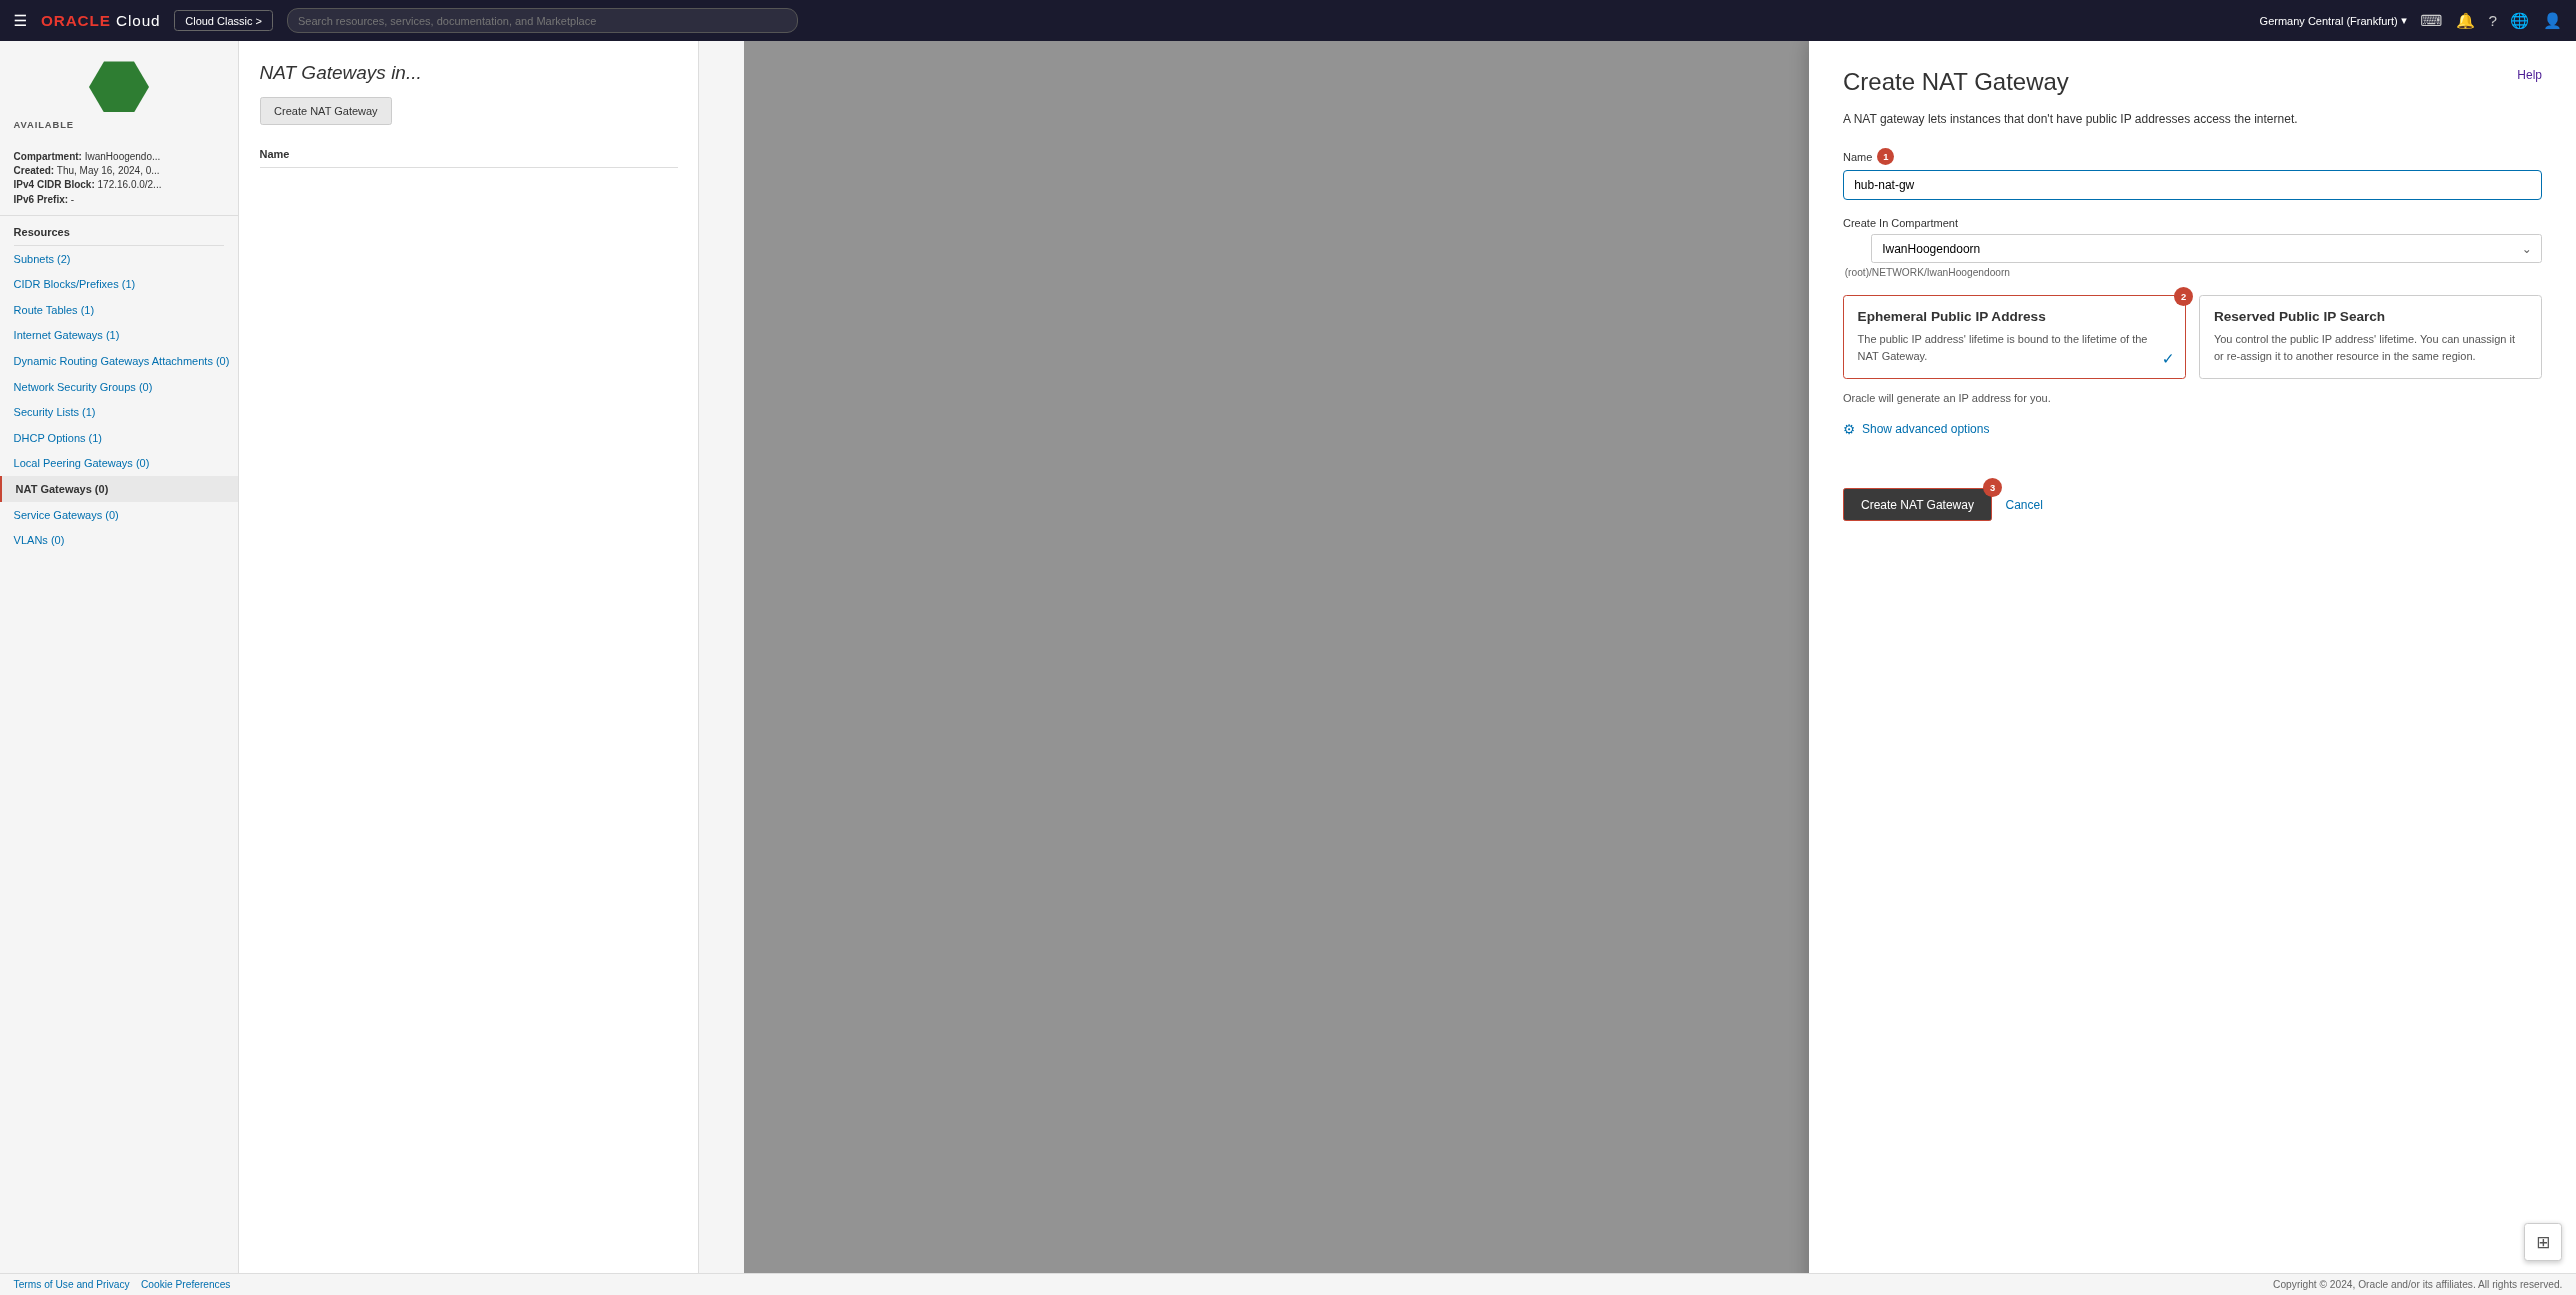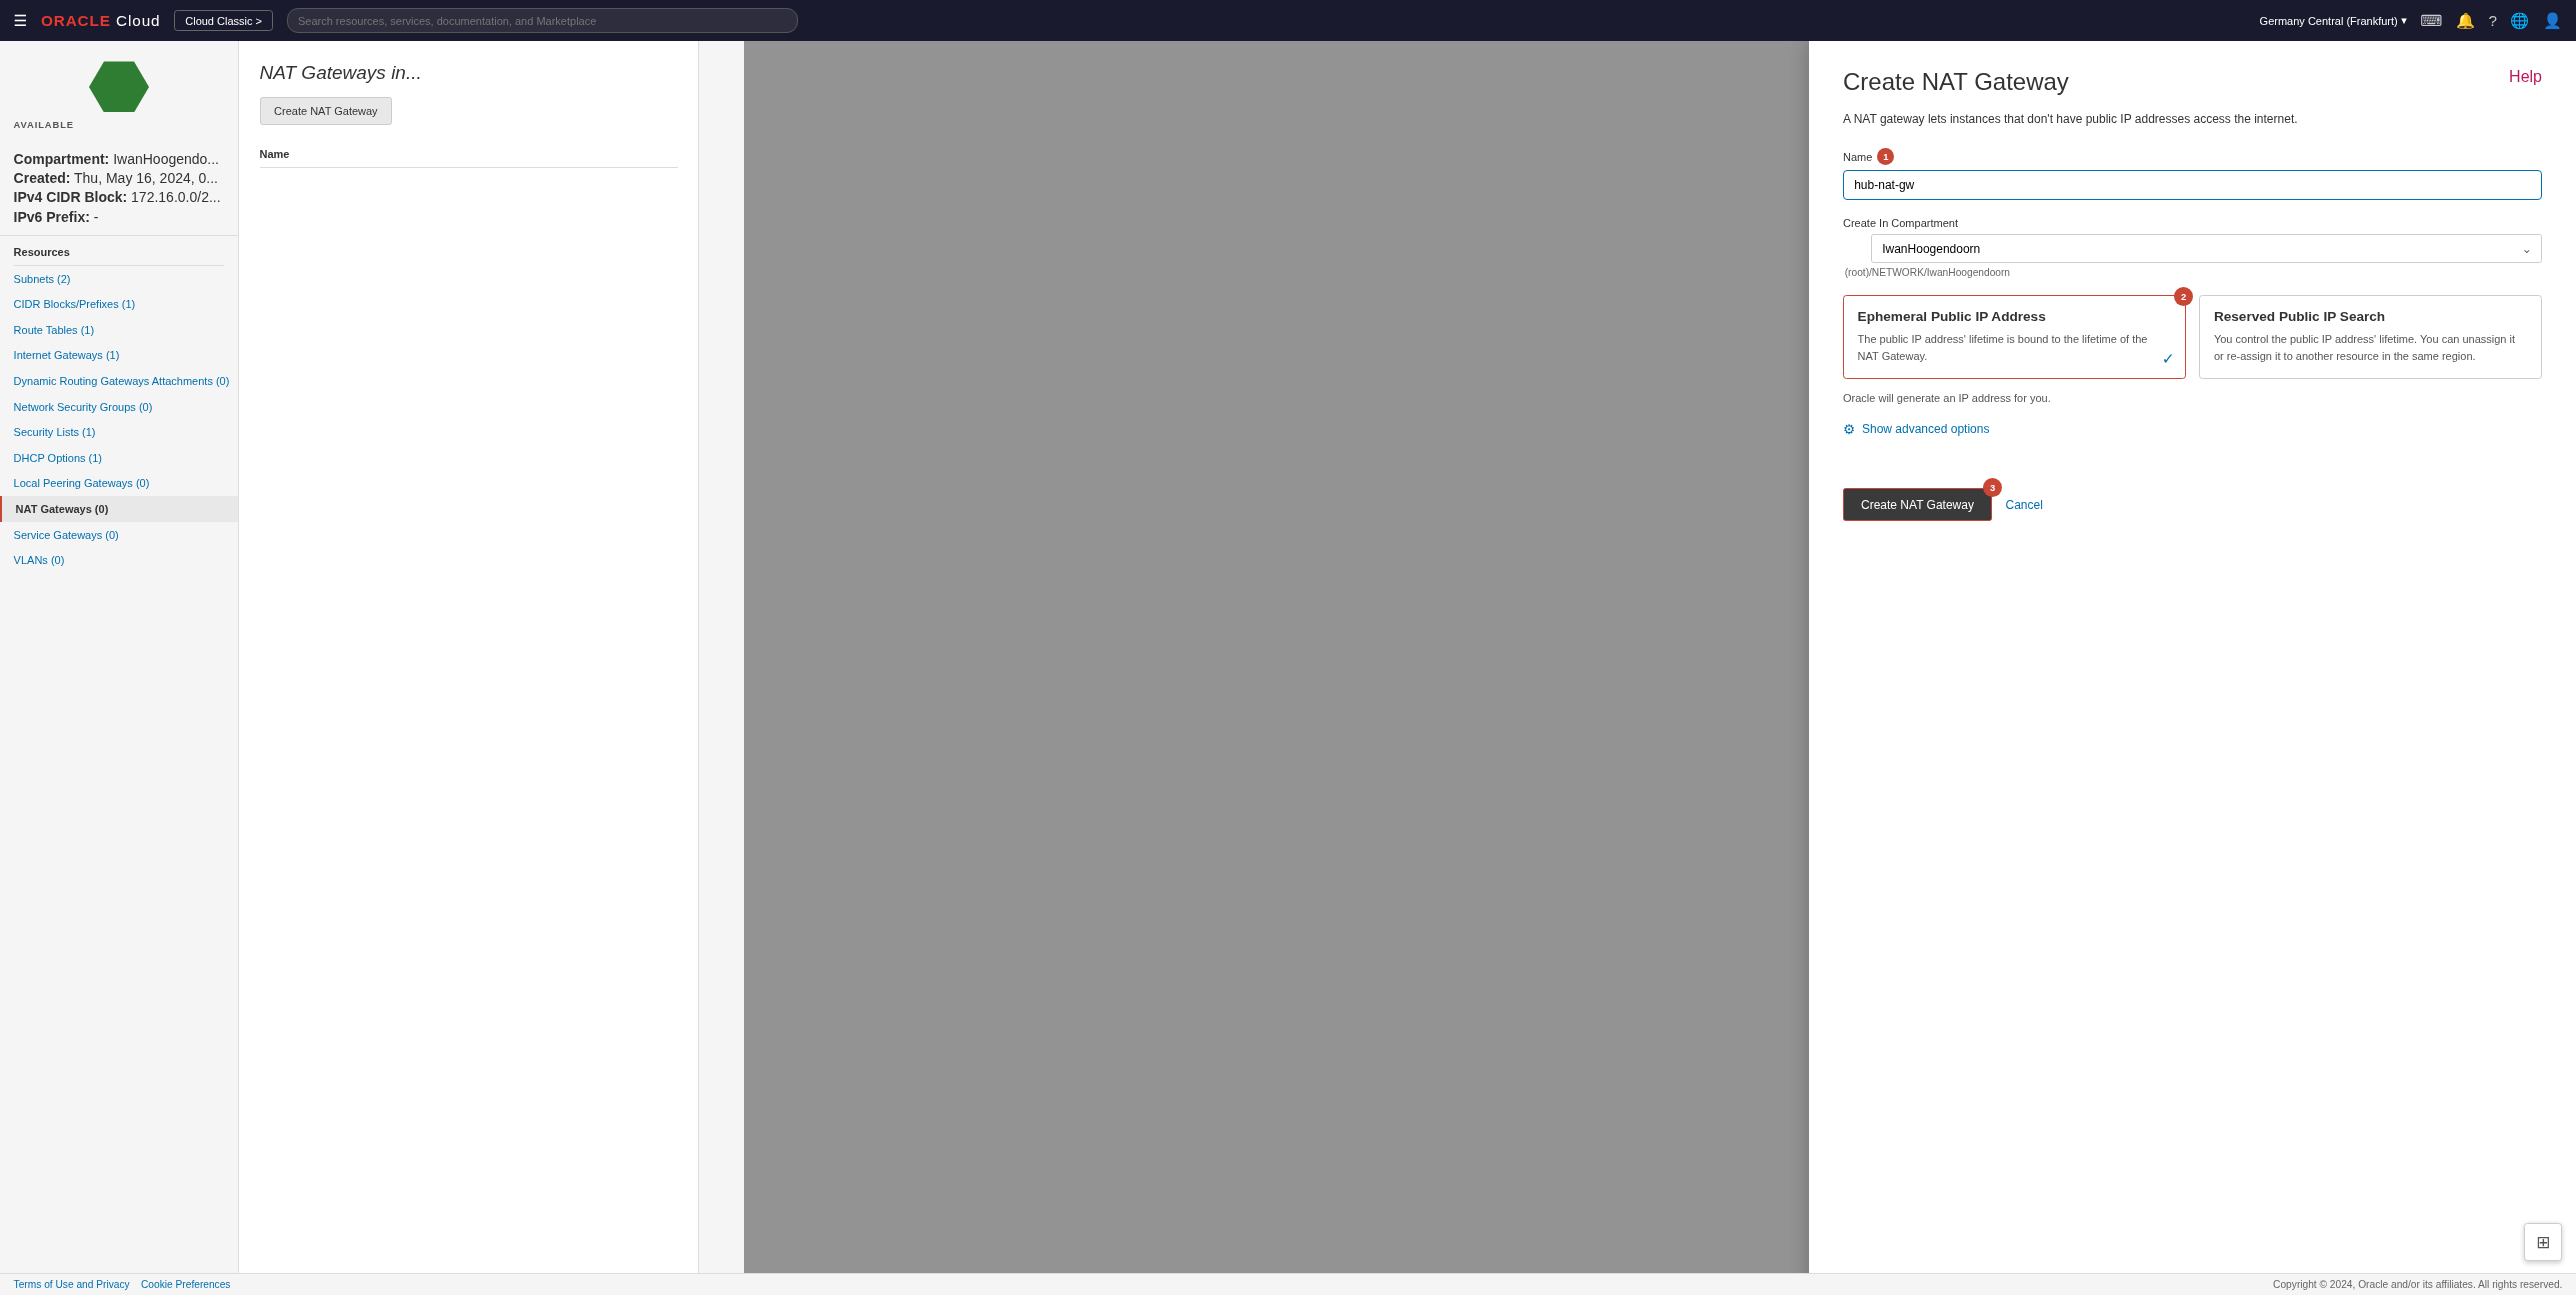--- a/index.html
+++ b/index.html
@@ -71,21 +71,21 @@
     .vcn-hexagon {
       width: 60px;
       height: 51px;
       background: #2e7d32;
       clip-path: polygon(25% 0%, 75% 0%, 100% 50%, 75% 100%, 25% 100%, 0% 50%);
       margin: 0 auto 6.8px;
       display: flex; align-items: center; justify-content: center;
     }
     .vcn-available { font-size: 9.4px; color: #555; font-weight: 600; letter-spacing: 0.9px; }
 
-    .vcn-details { padding: 6.8px 13.6px; font-size: 14px; color: #333; border-bottom: 0.9px solid #ddd; }
+    .vcn-details { padding: 6.8px 13.6px; font-size: 10px; color: #333; border-bottom: 0.9px solid #ddd; }
     .vcn-details div { margin-bottom: 3.4px; }
     .vcn-details span.label { font-weight: 600; }
 
     .resources-title { padding: 10.2px 13.6px 6.8px; font-size: 11px; font-weight: 600; color: #333; }
     .sidebar-divider { height: 0.9px; background: #ddd; margin: 0 13.6px; }
 
     .sidebar-item {
       padding: 6.8px 13.6px;
       font-size: 11px;
       color: #006faf;
@@ -143,21 +143,21 @@
       box-shadow: -3.4px 0 17px rgba(0,0,0,0.2);
     }
 
     .dialog-header {
       display: flex;
       justify-content: space-between;
       align-items: flex-start;
       margin-bottom: 13.6px;
     }
     .dialog-title { font-size: 24px; font-weight: 300; color: #333; }
-    .dialog-help { color: #be185d; font-size: 16px; cursor: pointer; text-decoration: none; }
+    .dialog-help { color: #4c1d95; font-size: 12px; cursor: pointer; text-decoration: none; }
 
     .dialog-description { font-size: 12px; color: #333; margin-bottom: 20.5px; line-height: 1.5; }
 
     .form-group { margin-bottom: 17px; }
     .form-label { font-size: 11px; color: #333; margin-bottom: 5.1px; display: flex; align-items: center; gap: 5.1px; }
     .badge-circle {
       width: 17px; height: 17px;
       background: #c74634;
       color: white;
       border-radius: 50%;

